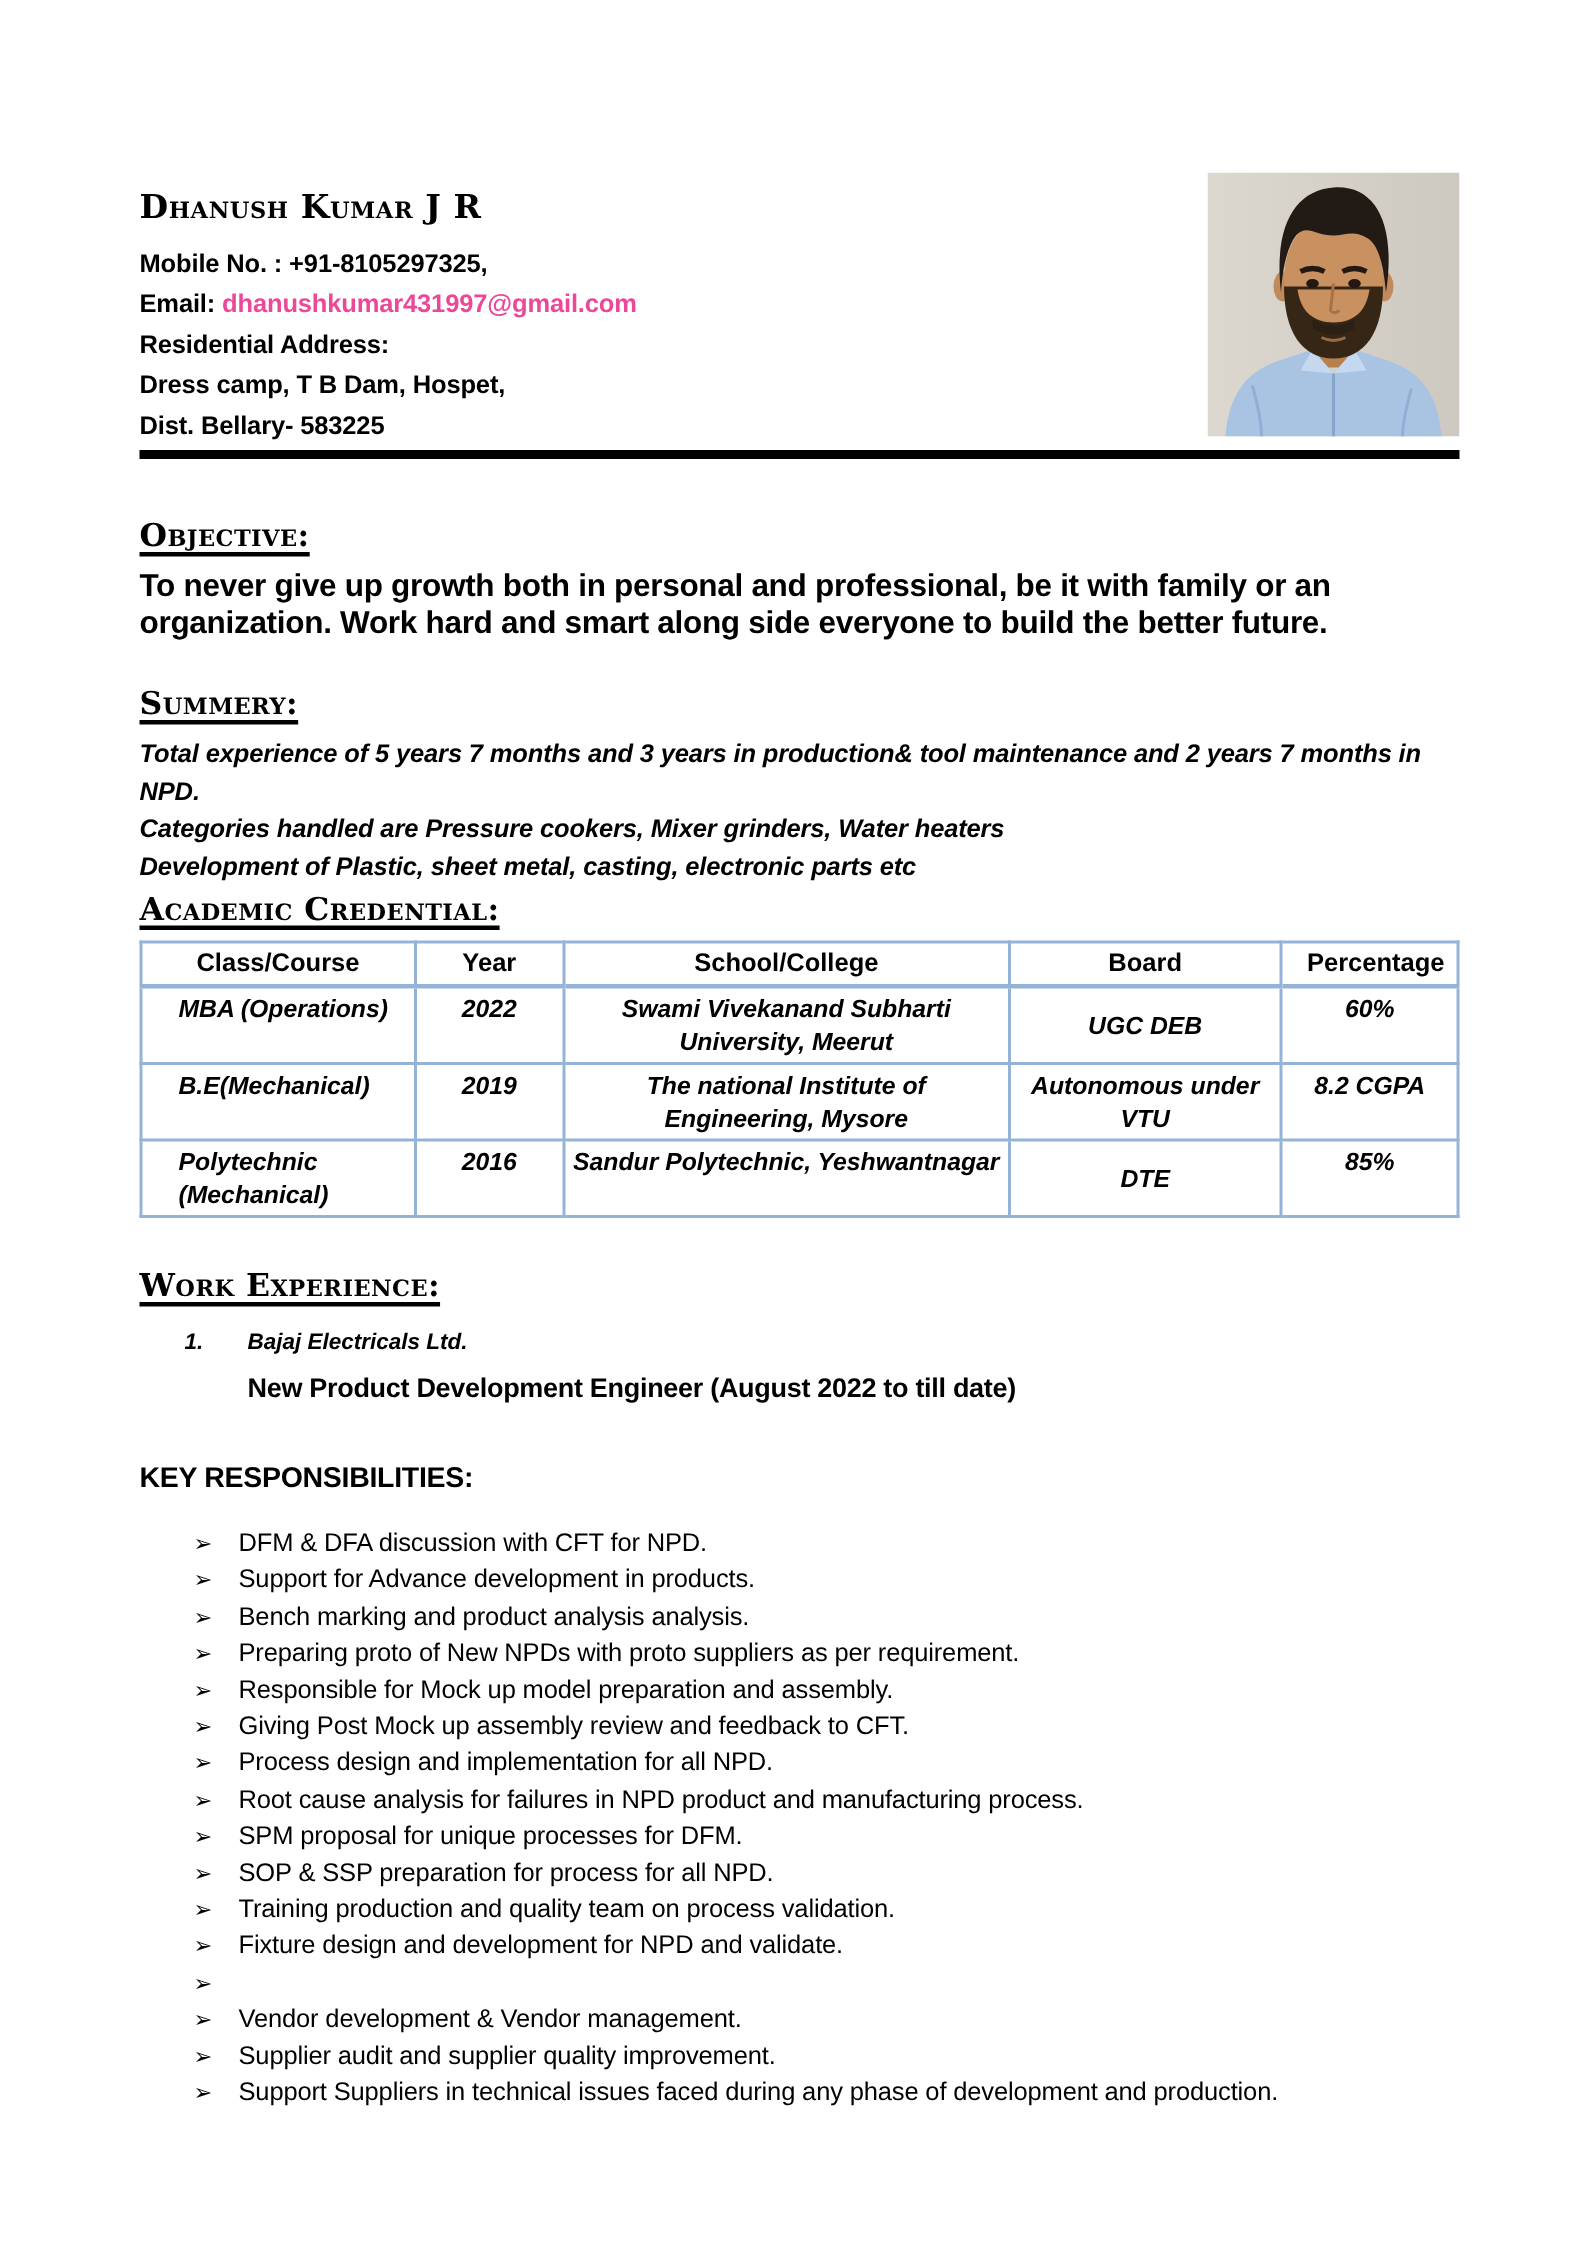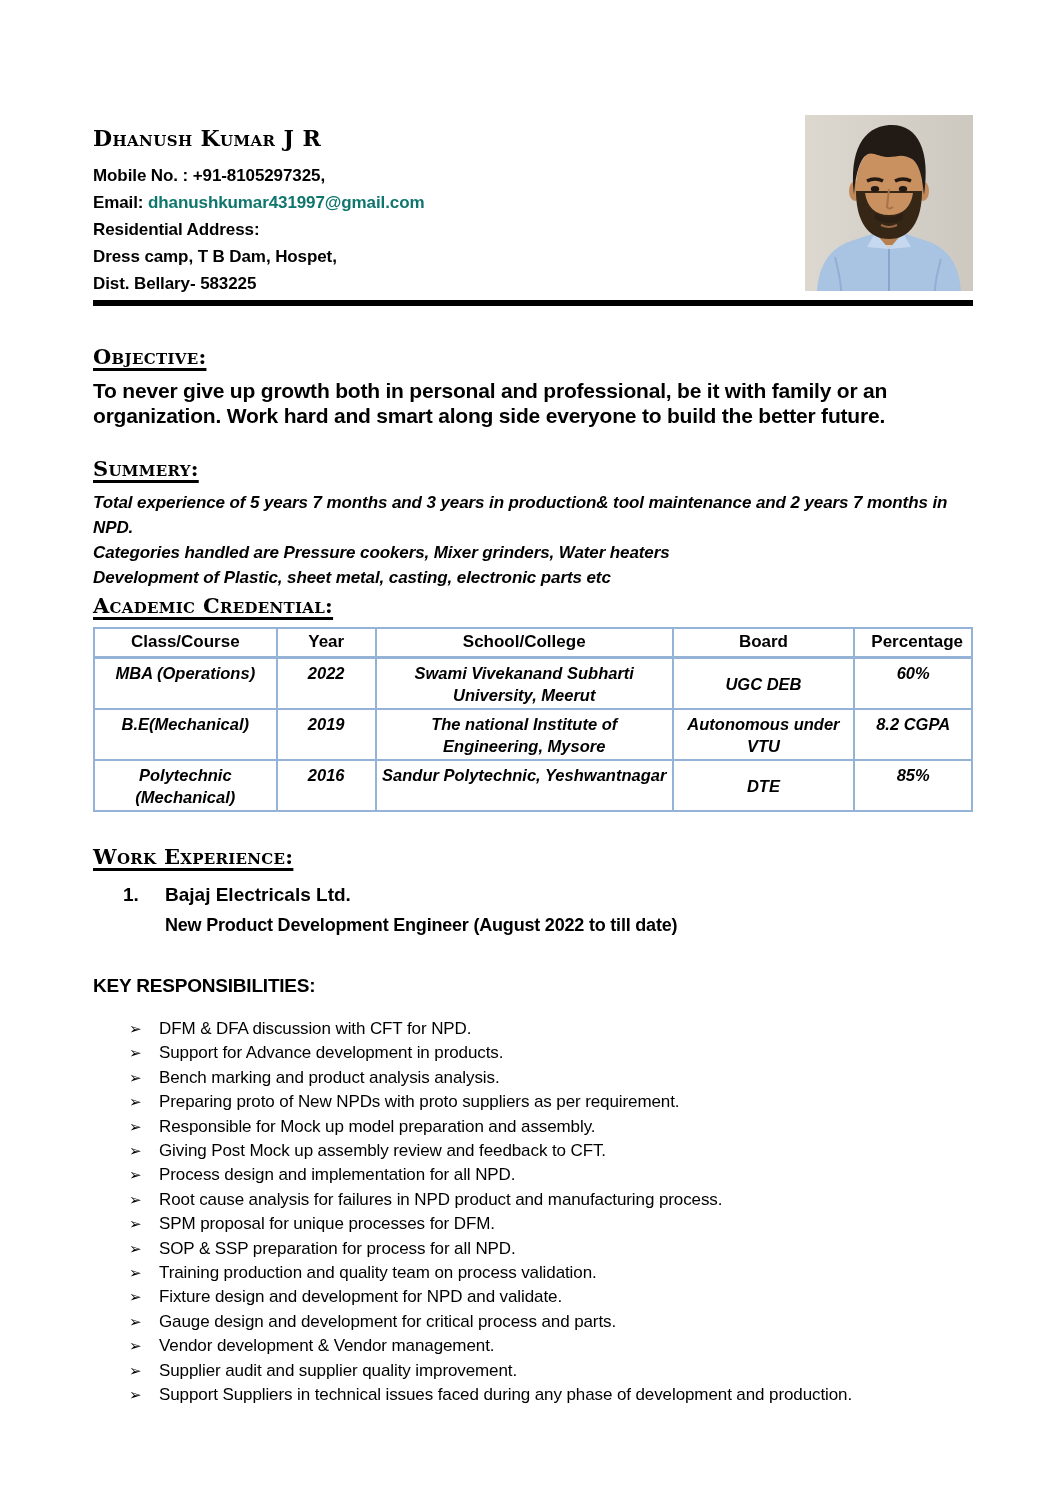--- a/index.html
+++ b/index.html
@@ -19,21 +19,21 @@
   .name {
     font-family: "DejaVu Serif", serif;
     font-variant: small-caps;
     font-weight: bold;
     font-size: 22px;
     letter-spacing: 0.4px;
     line-height: 28px;
     margin-bottom: 10px;
   }
   .contact-line { font-size: 17px; font-weight: bold; line-height: 27px; letter-spacing: -0.1px; }
-  .email { color: #0f766e; text-decoration: none; cursor: pointer; }
+  .email { color: #ec4899; text-decoration: none; cursor: pointer; }
   .photo { width: 168px; height: 176px; margin-top: -3px; flex: 0 0 168px; }
   .rule { height: 6px; background: #000; margin-top: 3px; }
 
   
   .sec {
     font-family: "DejaVu Serif", serif;
     font-variant: small-caps;
     font-weight: bold;
     font-size: 21px;
     line-height: 26px;
@@ -76,25 +76,25 @@
     border-bottom-width: 3px;
     text-align: center;
   }
   table.academic td {
     font-size: 16.5px; font-weight: bold; font-style: italic;
     height: 49px; vertical-align: top;
     padding: 3px 4px 2px;
     text-align: center;
     line-height: 22px;
   }
-  table.academic td:first-child { text-align: center; padding-left: 4px; }
+  table.academic td:first-child { text-align: left; padding-left: 24px; }
   table.academic td:nth-child(4) { vertical-align: middle; margin-left: 26px; }
 
   
-  .company-line { margin: 12px 0 0 30px; font-size: 19px; font-weight: bold; line-height: 26px; }
+  .company-line { margin: 12px 0 0 30px; font-size: 15px; font-weight: bold; line-height: 26px; font-style: italic; }
   .company-line .num { display: inline-block; width: 42px; }
   .role { margin: 5px 0 0 72px; font-size: 18px; font-weight: bold; line-height: 24px; letter-spacing: -0.2px; }
   .key-resp { margin-top: 38px; font-size: 19px; font-weight: bold; letter-spacing: -0.2px; }
 
   .bullets { margin: 20px 0 0; padding: 0 0 0 36px; list-style: none; }
   .bullets li { display: flex; align-items: flex-start; line-height: 24.4px; }
   .arrow { flex: 0 0 30px; width: 30px; font-family: "DejaVu Sans", sans-serif; font-size: 15px; }
   .btext { font-size: 17px; letter-spacing: -0.1px; }
 </style>
 </head>
@@ -286,21 +286,20 @@
         <span class="btext">Training production and quality team on process validation.</span>
       </li>
 
       <li>
         <span class="arrow">➢</span>
         <span class="btext">Fixture design and development for NPD and validate.</span>
       </li>
 
       <li>
         <span class="arrow">➢</span>
-        <span class="btext">Gauge design and development for critical process and parts.</span>
       </li>
 
       <li>
         <span class="arrow">➢</span>
         <span class="btext">Vendor development &amp; Vendor management.</span>
       </li>
 
       <li>
         <span class="arrow">➢</span>
         <span class="btext">Supplier audit and supplier quality improvement.</span>

